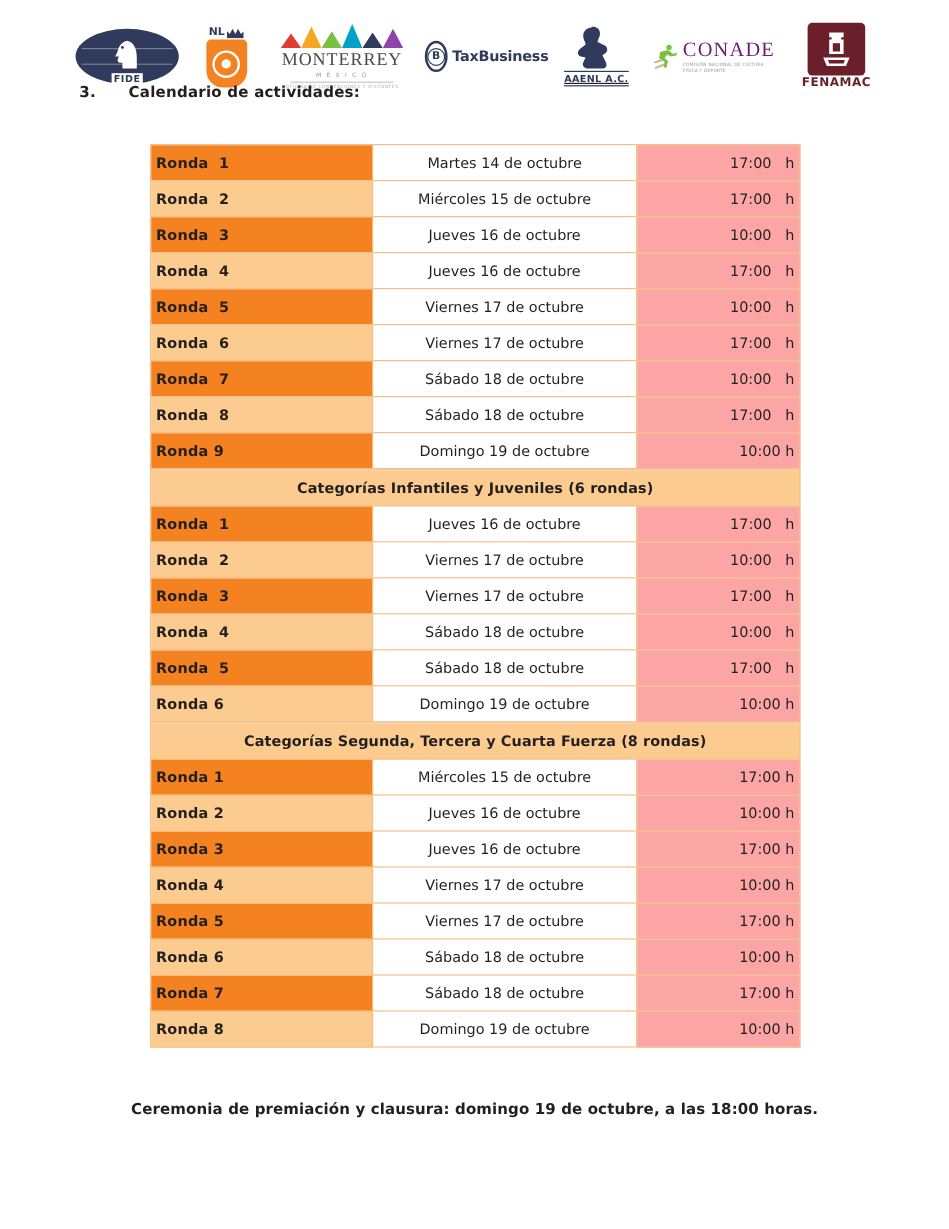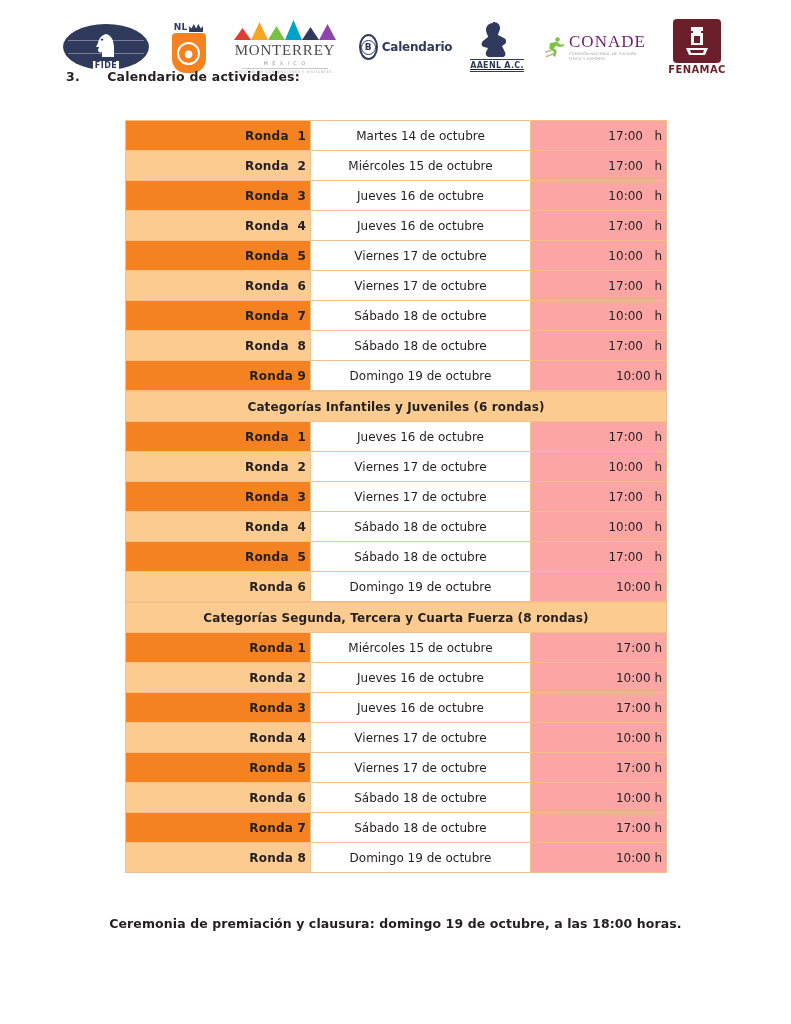--- a/index.html
+++ b/index.html
@@ -162,21 +162,21 @@
     vertical-align: middle;
   }
   .sect-head {
     background: #fccb8f;
     text-align: center;
     font-weight: bold;
     font-size: 12.5px;
     letter-spacing: .1px;
   }
   .round {
-    text-align: right;
+    text-align: left;
     font-weight: bold;
     font-size: 12px;
     white-space: pre;
     letter-spacing: .2px;
     margin-top: 40px;
   }
   .round.odd  { background: #f58220; }
   .round.even { background: #fccb8f; }
   .dateCell {
     background: #ffffff;
@@ -239,21 +239,21 @@
     <div class="mty-sub">M É X I C O</div>
     <div class="mty-line"></div>
     <div class="mty-sub2">OFICINA DE CONVENCIONES Y VISITANTES</div>
   </div>
 
 
   <div class="logo logo-tax">
     <div class="tax-mark">
       <div class="tax-mark-in">B</div>
     </div>
-    <div class="tax-word">Calendario</div>
+    <div class="tax-word">TaxBusiness</div>
   </div>
 
   <div class="logo logo-aaenl">
     <svg class="aaenl-sil" viewBox="0 0 34 36">
       <path fill="#2f3a5c" d="M13 1 c-4 0-7 3-7 7 0 3 2 5 2 7 l-5 4 c-2 2-2 5 1 6 l4 1 -2 4 c-1 3 1 5 4 5 h12 c3 0 4-2 3-5 l-3-6 3-2 c2-2 1-5-1-6 l-6-3 c0-2 2-4 2-7 0-4-3-6-7-6 Z"></path>
     </svg>
     <div class="aaenl-word">AAENL A.C.</div>
   </div>
 
   <div class="logo logo-conade">

